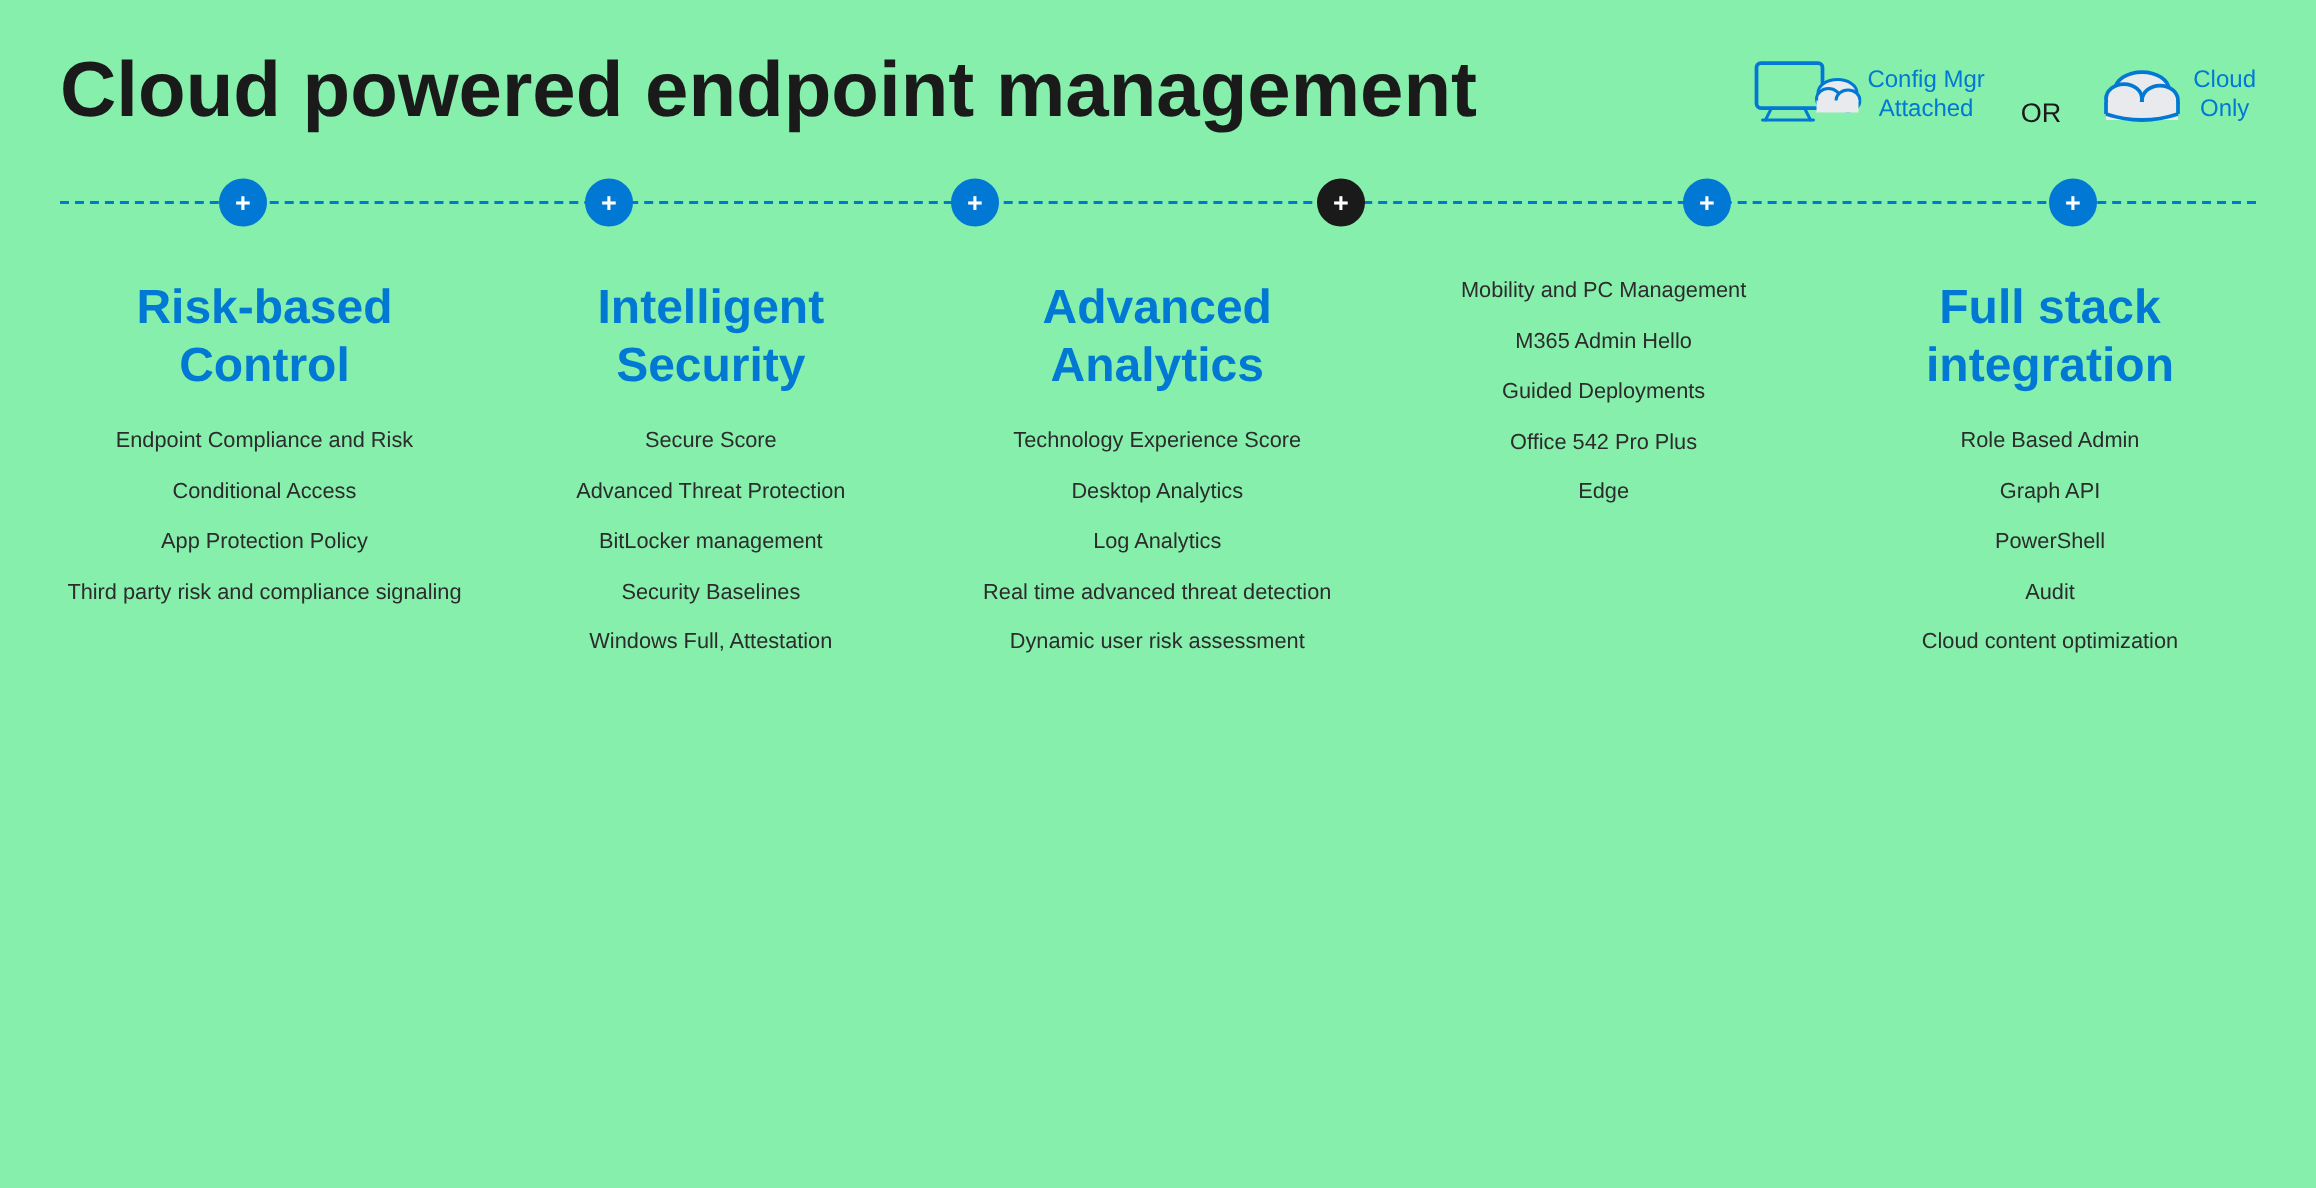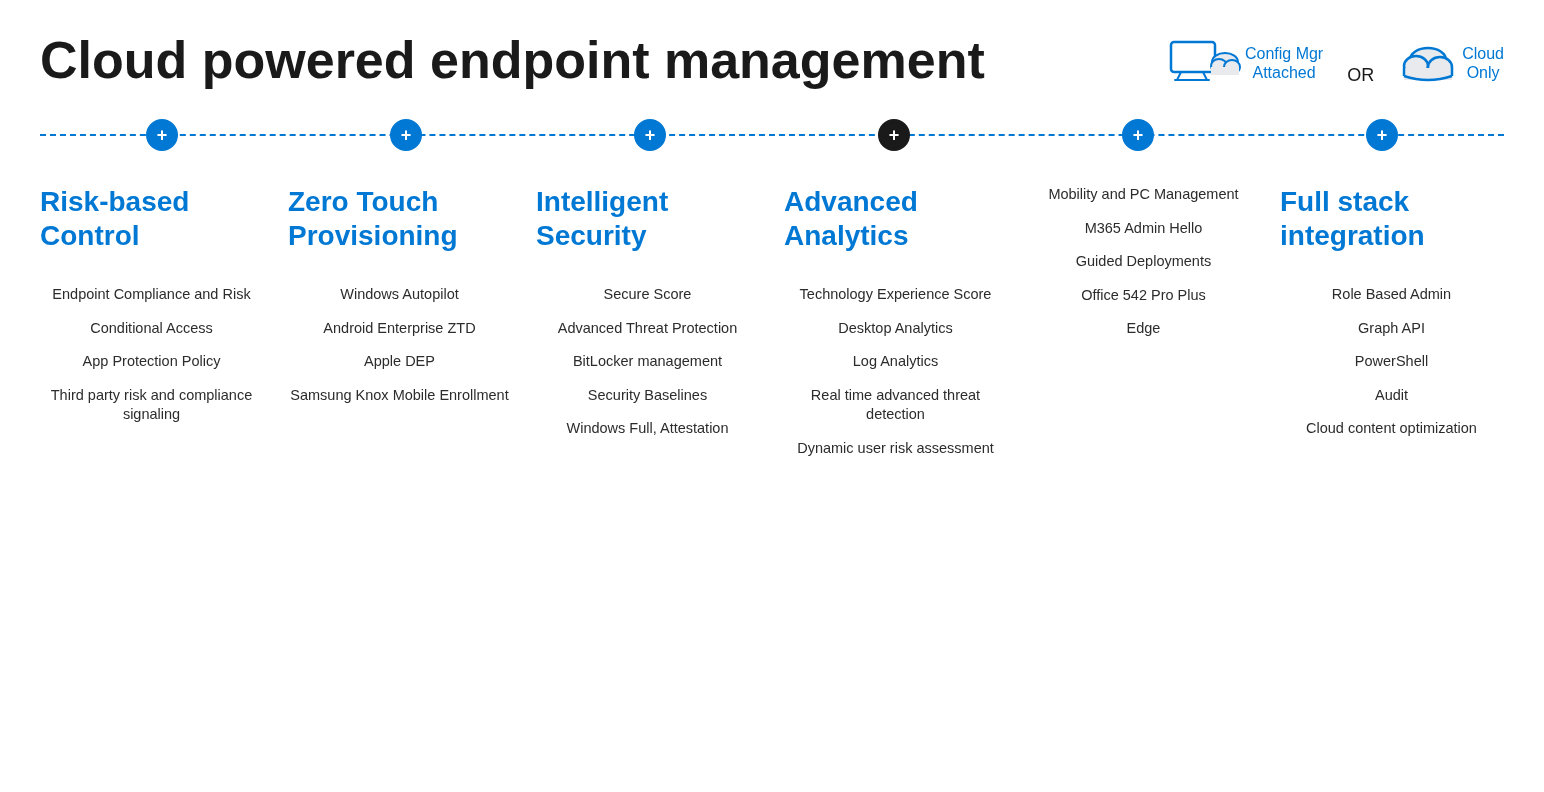--- a/index.html
+++ b/index.html
@@ -8,21 +8,21 @@
       background-color: #e8eaed;
       font-family: 'Segoe UI', Arial, sans-serif;
       width: 1544px;
       min-height: 792px;
       overflow: hidden;
     }
 
     .page {
       width: 1544px;
       min-height: 792px;
-      background-color: #ffffff;
+      background-color: #86efac;
       padding: 32px 40px 24px 40px;
       position: relative;
     }
 
     
     .header {
       display: flex;
       justify-content: space-between;
       align-items: flex-start;
       margin-bottom: 28px;
@@ -134,26 +134,27 @@
 
     .column:first-child {
       padding-left: 0;
     }
 
     .column:last-child {
       padding-right: 0;
     }
 
     .col-title {
-      font-size: 28px;
+      font-size: 32px;
       font-weight: 700;
       color: #0078d4;
       margin-bottom: 20px;
       line-height: 1.2;
       min-height: 80px;
+      text-align: center;
     }
 
     .col-items {
       list-style: none;
       display: flex;
       flex-direction: column;
       gap: 14px;
     }
 
     .col-item {
@@ -227,29 +228,20 @@
   <div class="column">
         <div class="col-title">Risk-based Control</div>
         <ul class="col-items">
           <li class="col-item">Endpoint Compliance and Risk</li>
           <li class="col-item">Conditional Access</li>
           <li class="col-item">App Protection Policy</li>
           <li class="col-item">Third party risk and compliance signaling</li>
         </ul>
       </div>
       <div class="column">
-        <div class="col-title">Zero Touch Provisioning</div>
-        <ul class="col-items">
-          <li class="col-item">Windows Autopilot</li>
-          <li class="col-item">Android Enterprise ZTD</li>
-          <li class="col-item">Apple DEP</li>
-          <li class="col-item">Samsung Knox Mobile Enrollment</li>
-        </ul>
-      </div>
-      <div class="column">
         <div class="col-title">Intelligent Security</div>
         <ul class="col-items">
           <li class="col-item">Secure Score</li>
           <li class="col-item">Advanced Threat Protection</li>
           <li class="col-item">BitLocker management</li>
           <li class="col-item">Security Baselines</li>
           <li class="col-item">Windows Full, Attestation</li>
         </ul>
       </div>
       <div class="column">

